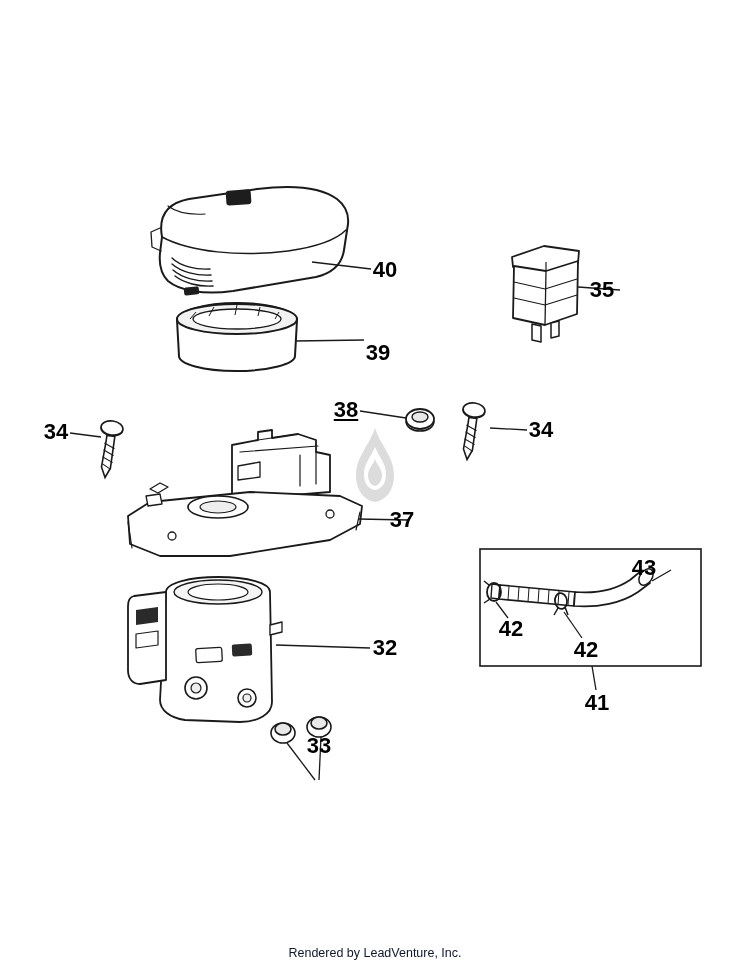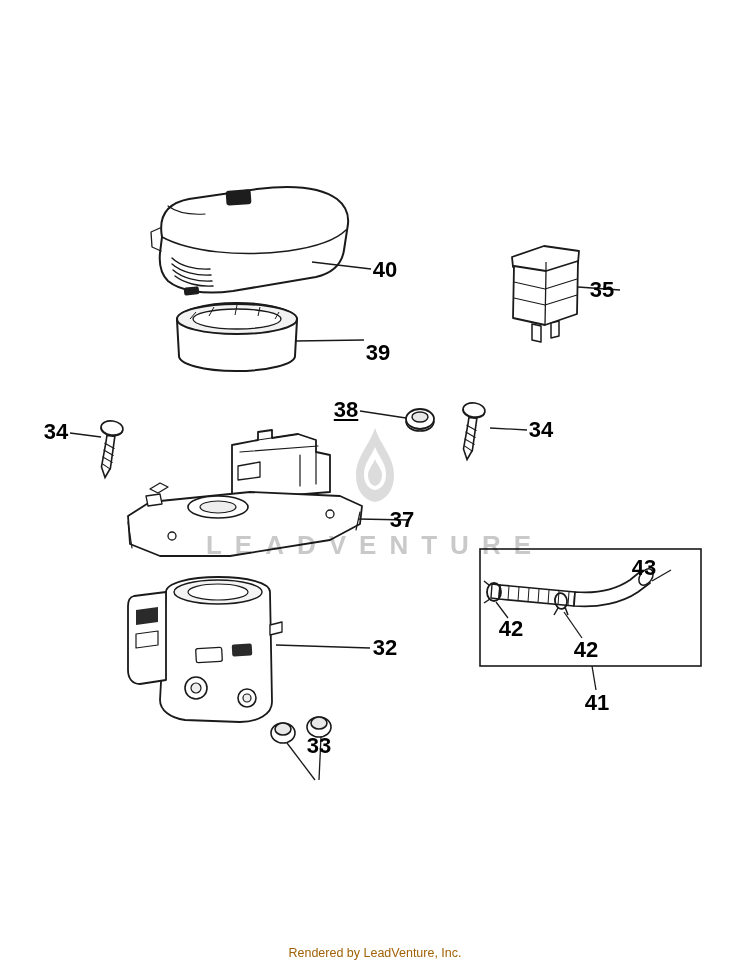--- a/index.html
+++ b/index.html
@@ -16,21 +16,21 @@
   }
   .watermark-text {
     position:absolute; top:530px; left:0; width:100%; text-align:center;
     font-family:"Liberation Sans", sans-serif;
     font-size:26px; font-weight:600; letter-spacing:13px; color:#c9c9c9;
     mix-blend-mode:multiply; pointer-events:none;
   }
   .footer {
     position:absolute; top:946px; left:0; width:100%; text-align:center;
     font-family:"Liberation Sans", sans-serif;
-    font-size:12.5px; color:#a16207;
+    font-size:12.5px; color:#0f172a;
   }
 </style>
 </head>
 <body>
 
 <div class="page">
 
   <svg class="diagram-svg" viewBox="0 0 750 971" xmlns="http://www.w3.org/2000/svg">
 
     <g opacity="0.9">
@@ -156,21 +156,20 @@
       <line x1="276" y1="645" x2="370" y2="648"></line>
       <line x1="287" y1="743" x2="315" y2="780"></line>
       <line x1="321" y1="737" x2="319" y2="780"></line>
       <line x1="652" y1="581" x2="671" y2="570"></line>
       <line x1="496" y1="602" x2="508" y2="618"></line>
       <line x1="564" y1="612" x2="582" y2="638"></line>
       <line x1="592" y1="666" x2="596" y2="690"></line>
     </g>
   </svg>
 
-  <div class="watermark-text">LEADVENTURE</div>
 
   <div class="callout" style="left:385px; top:270px;">40</div>
   <div class="callout" style="left:378px; top:340px;margin-top:13px;">39</div>
   <div class="callout" style="left:602px; top:290px;">35</div>
   <div class="callout" style="left:346px; top:410px;text-decoration:underline;">38</div>
   <div class="callout" style="left:56px;  top:432px;">34</div>
   <div class="callout" style="left:541px; top:430px;">34</div>
   <div class="callout" style="left:402px; top:520px;">37</div>
   <div class="callout" style="left:385px; top:648px;">32</div>
   <div class="callout" style="left:319px; top:746px;">33</div>

